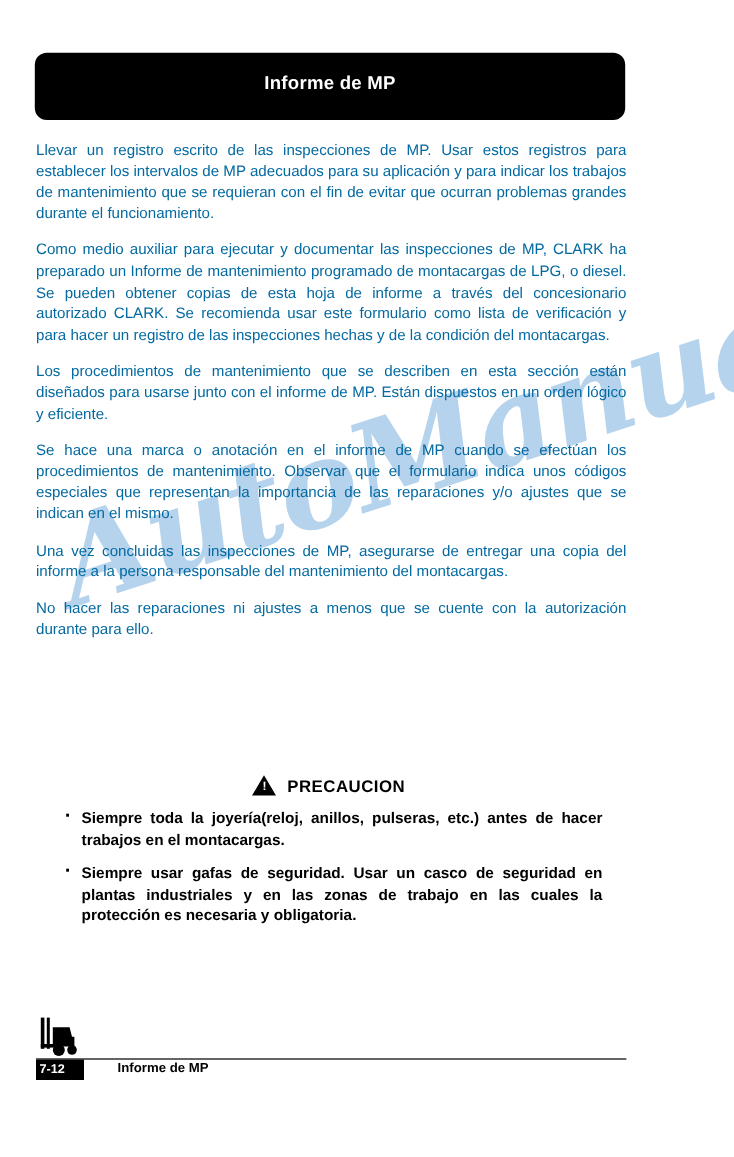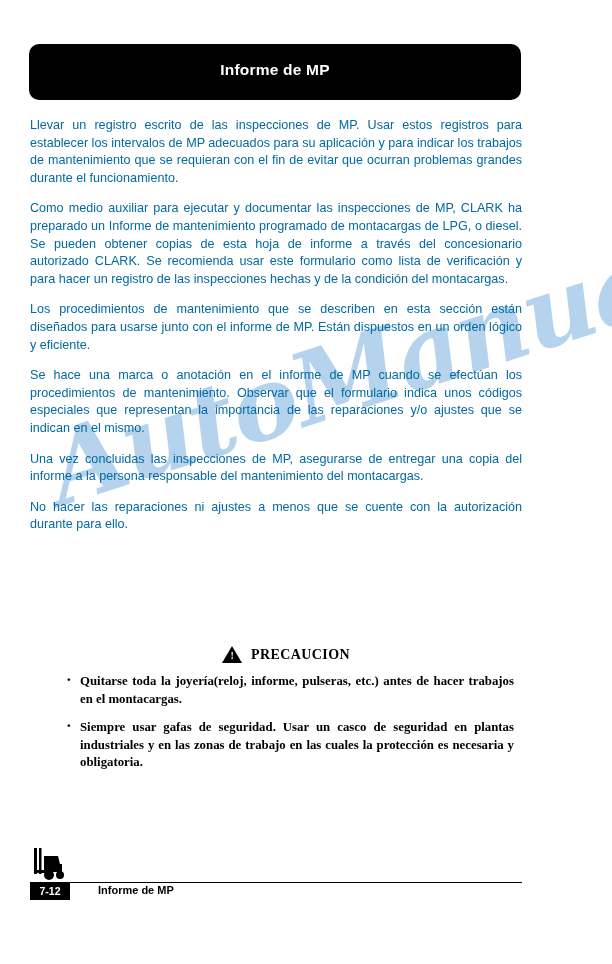--- a/index.html
+++ b/index.html
@@ -81,25 +81,24 @@
     line-height: 17.6px;
     text-align: justify;
     text-justify: inter-word;
     color: #0369a1;
   }
   p.para:last-child { margin-bottom: 0; }
 
   
   .caution-wrap {
     position: absolute;
-    left: 40px;
+    left: 28px;
     top: 646px;
     width: 492px;
     z-index: 6;
-    font-family: Liberation Serif, serif;
   }
   .caution-head {
     display: flex;
     align-items: center;
     justify-content: center;
     gap: 9px;
     margin-bottom: 10px;
   }
   .warn-tri {
     width: 0; height: 0;
@@ -176,21 +175,21 @@
   .page-num-box {
     position: absolute;
     left: 0;
     top: 1px;
     min-width: 34px;
     height: 17px;
     background: #000000;
     color: #ffffff;
     font-size: 10.5px;
     font-weight: bold;
-    text-align: center;
+    text-align: left;
     line-height: 17px;
     padding: 0 3px;
   }
   .footer-label {
     position: absolute;
     left: 68px;
     top: 2px;
     font-size: 11px;
     font-weight: bold;
   }
@@ -221,21 +220,21 @@
     <p class="para">Una vez concluidas las inspecciones de MP, asegurarse de entregar una copia del informe a la persona responsable del mantenimiento del montacargas.</p>
     <p class="para">No hacer las reparaciones ni ajustes a menos que se cuente con la autorización durante para ello.</p>
   </div>
 
   <div class="caution-wrap">
     <div class="caution-head">
       <span class="warn-tri"></span>
       <span class="caution-word">PRECAUCION</span>
     </div>
     <ul class="caution-list">
-      <li>Quitarse toda la joyería(reloj, informe, pulseras, etc.) antes de hacer trabajos en el montacargas.</li>
+      <li>Siempre toda la joyería(reloj, anillos, pulseras, etc.) antes de hacer trabajos en el montacargas.</li>
       <li>Siempre usar gafas de seguridad. Usar un casco de seguridad en plantas industriales y en las zonas de trabajo en las cuales la protección es necesaria y obligatoria.</li>
     </ul>
   </div>
 
   <div class="footer">
     <svg class="truck-icon" viewBox="0 0 36 38">
       <rect x="2" y="4" width="3" height="26" fill="#000000"></rect>
       <rect x="7" y="4" width="2.5" height="26" fill="#000000"></rect>
       <rect x="2" y="26" width="12" height="3" fill="#000000"></rect>
       <path d="M12 12 L26 12 L28 20 L30 20 L30 28 L12 28 Z" fill="#000000"></path>

